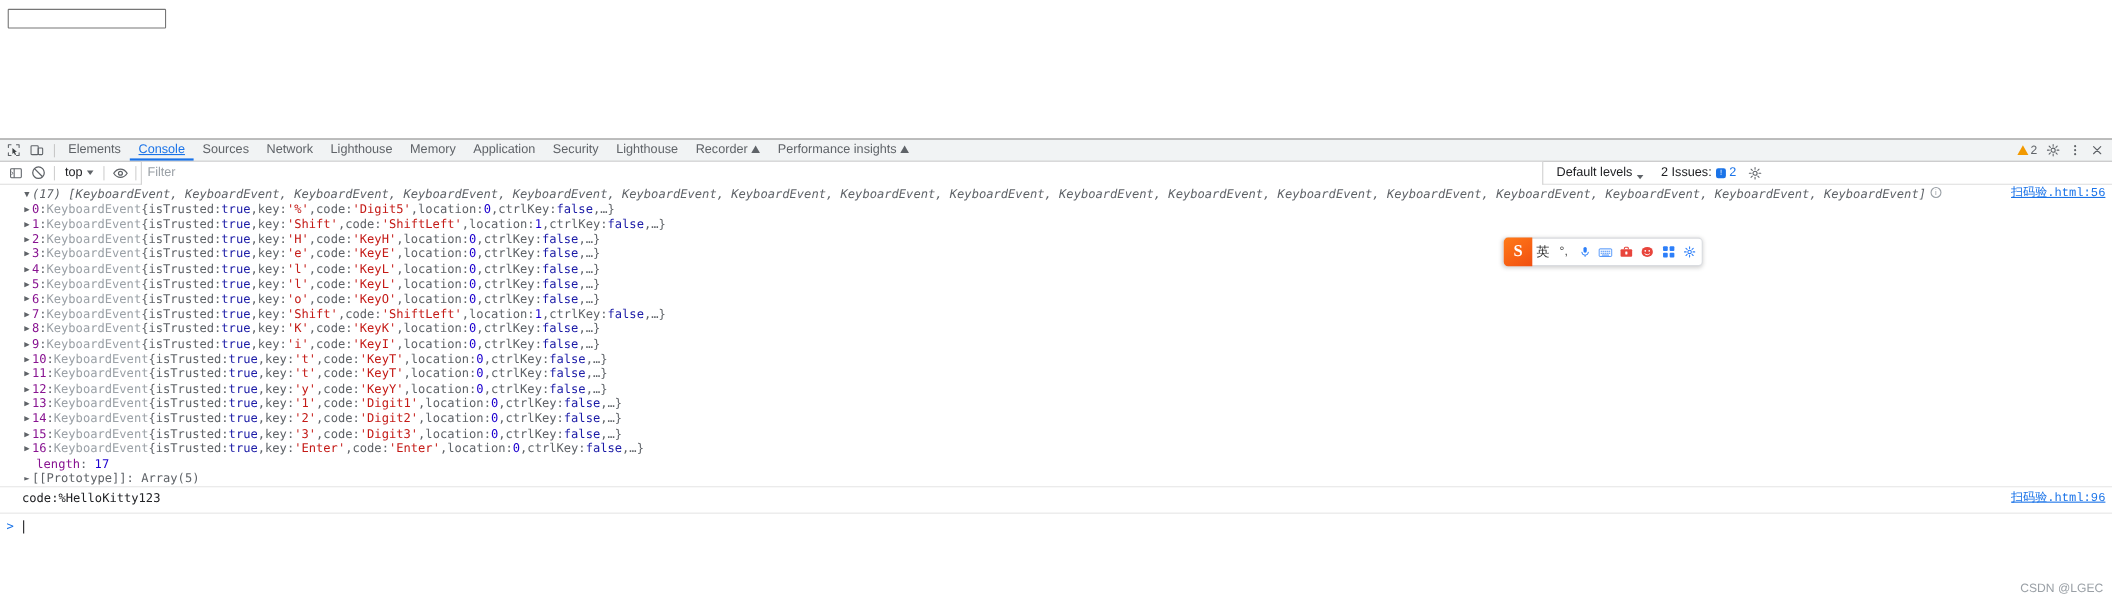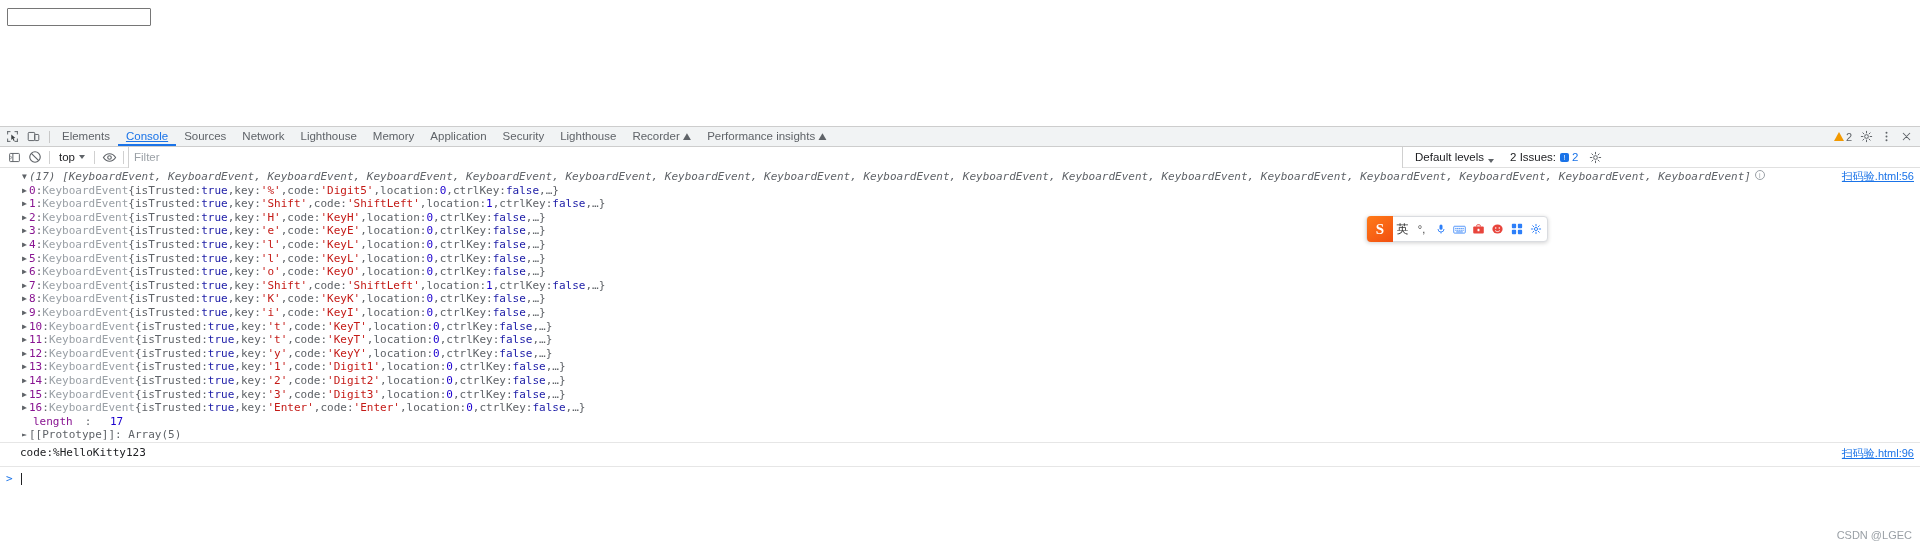--- a/index.html
+++ b/index.html
@@ -124,24 +124,24 @@
   .count { color:#5f6368; font-style:italic; }
   .idx { color:#881391; }
   .cls { color:#9aa0a6; }
   .punc { color:#5f6368; }
   .prop { color:#5f6368; }
   .bool { color:#1a1aa6; }
   .str { color:#c41a16; }
   .num { color:#1c00cf; }
   .proto { color:#5f6368; }
   .indent-1 { padding-left:20px; }
-  .indent-2 { padding-left:33px;gap:12px; }
+  .indent-2 { padding-left:33px; }
   .src-link {
     position:absolute; right:6px; color:#1a73e8; font-size:11px;
-    font-family:Liberation Sans, sans-serif; text-decoration:underline;
+    font-family:Liberation Mono, monospace; text-decoration:underline;
     cursor:pointer; white-space:nowrap;
   }
   .info-circle {
     display:inline-block; width:10px;height:10px;border-radius:50%;
     border:1px solid #9aa0a6;color:#9aa0a6;font-size:7px;line-height:9px;
     text-align:center; font-family:"Liberation Sans",sans-serif; margin-left:4px;
   }
 
   .plain-out {
     border-top:1px solid #e6e6e6; border-bottom:1px solid #e6e6e6;

